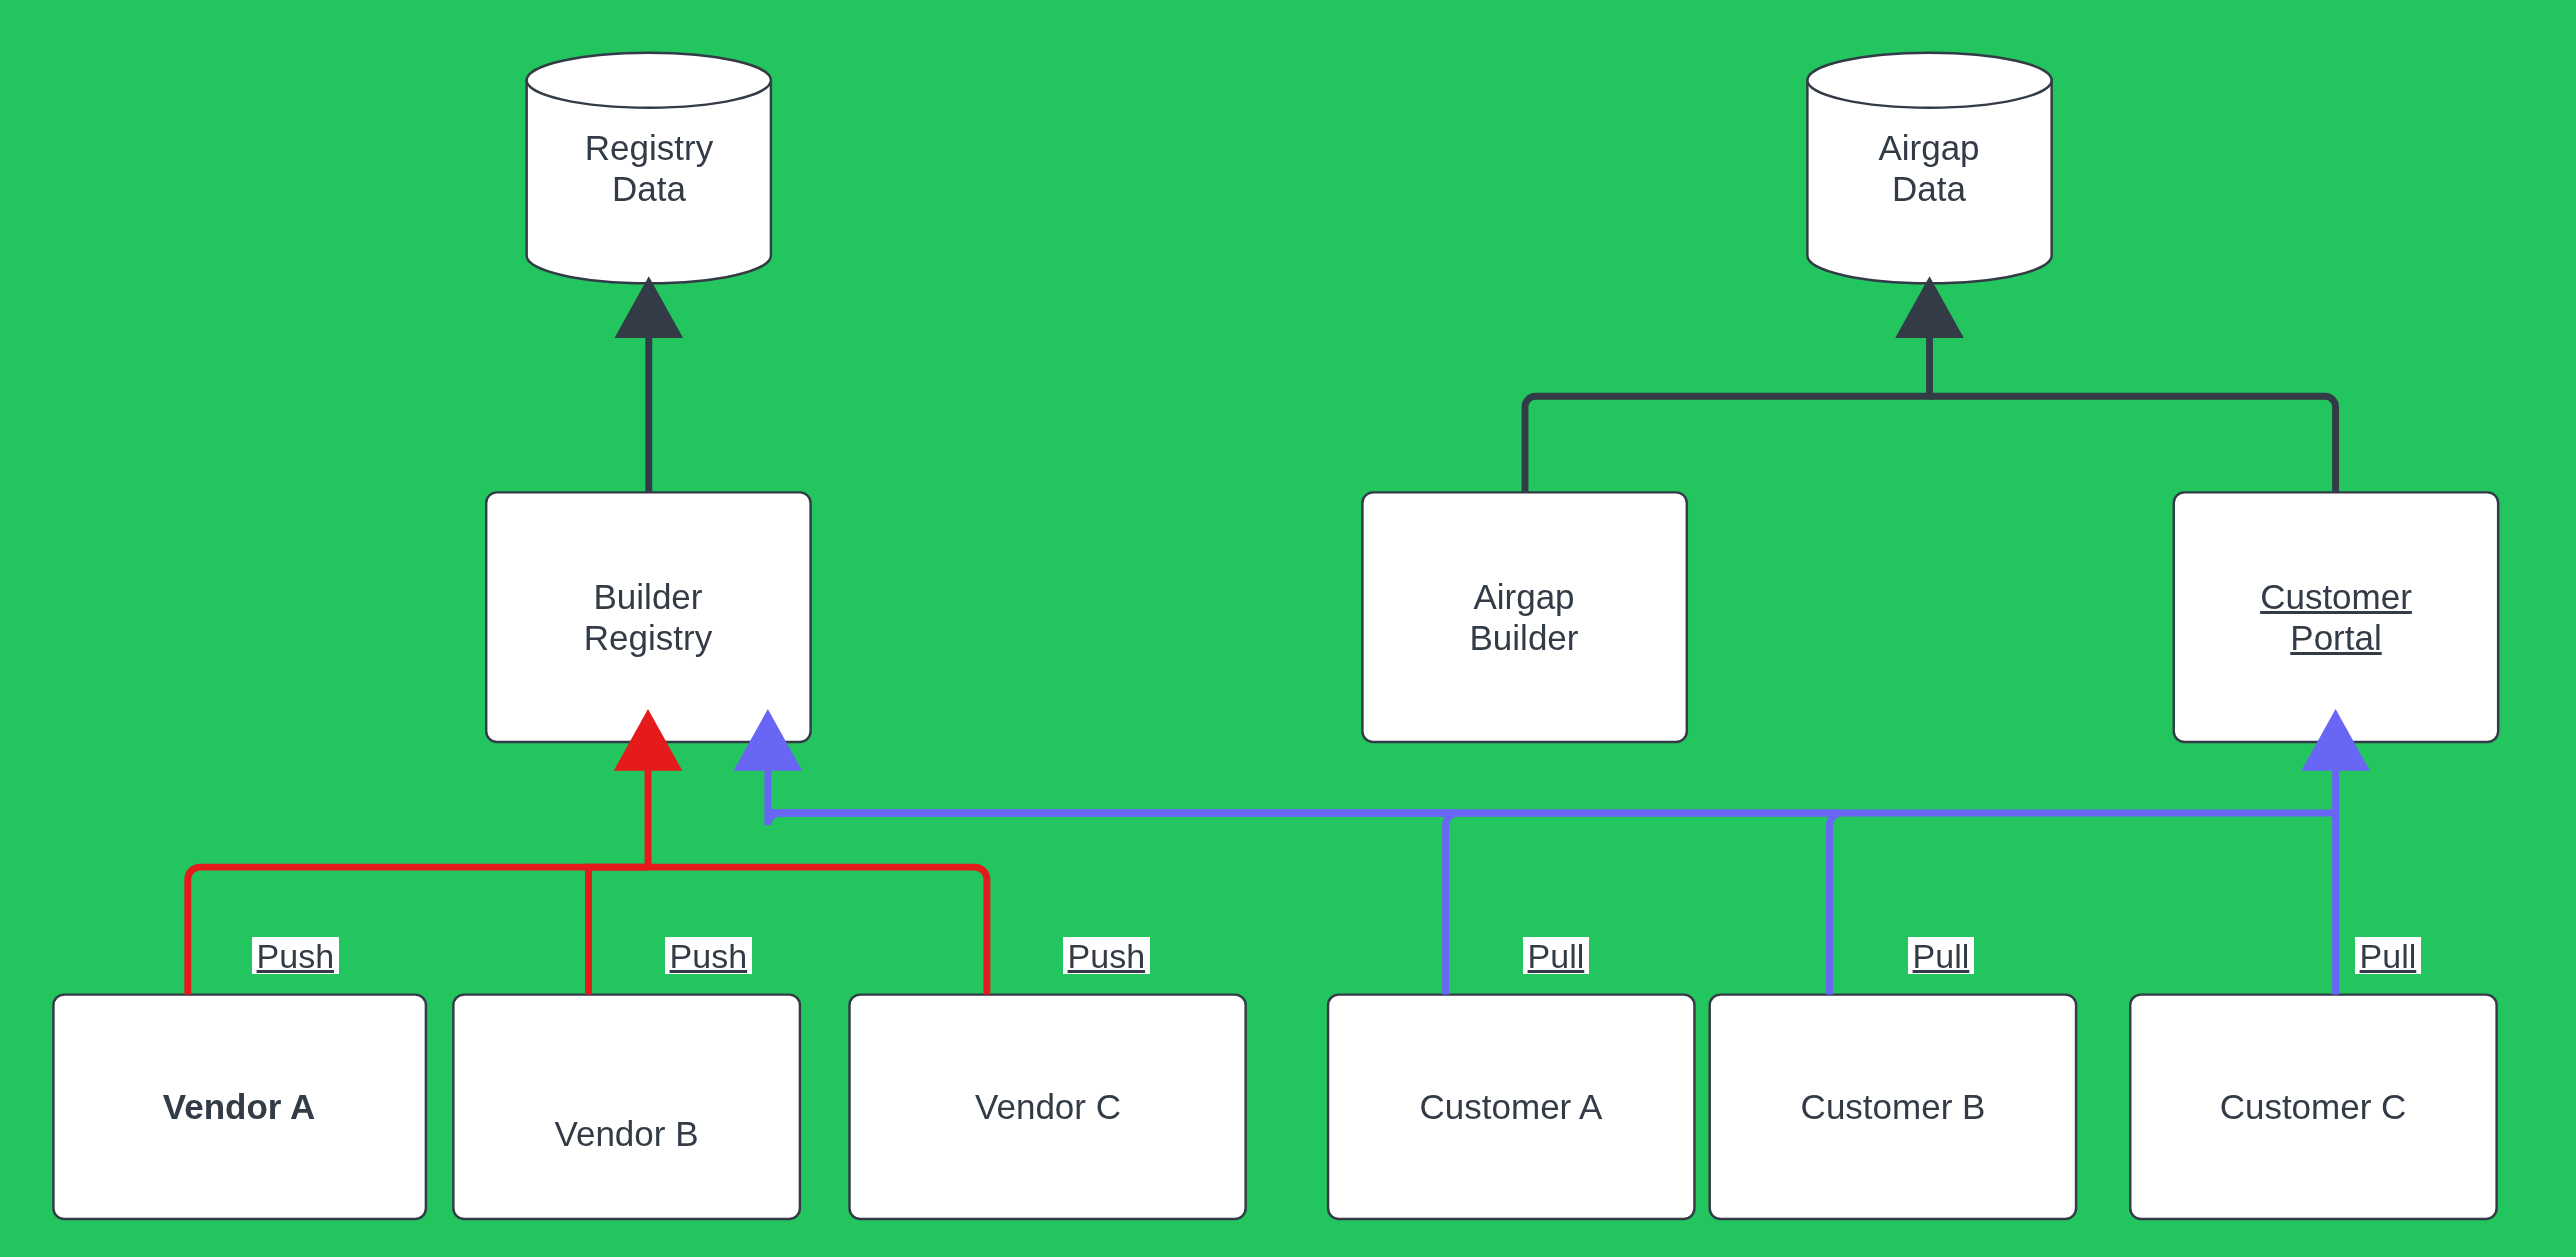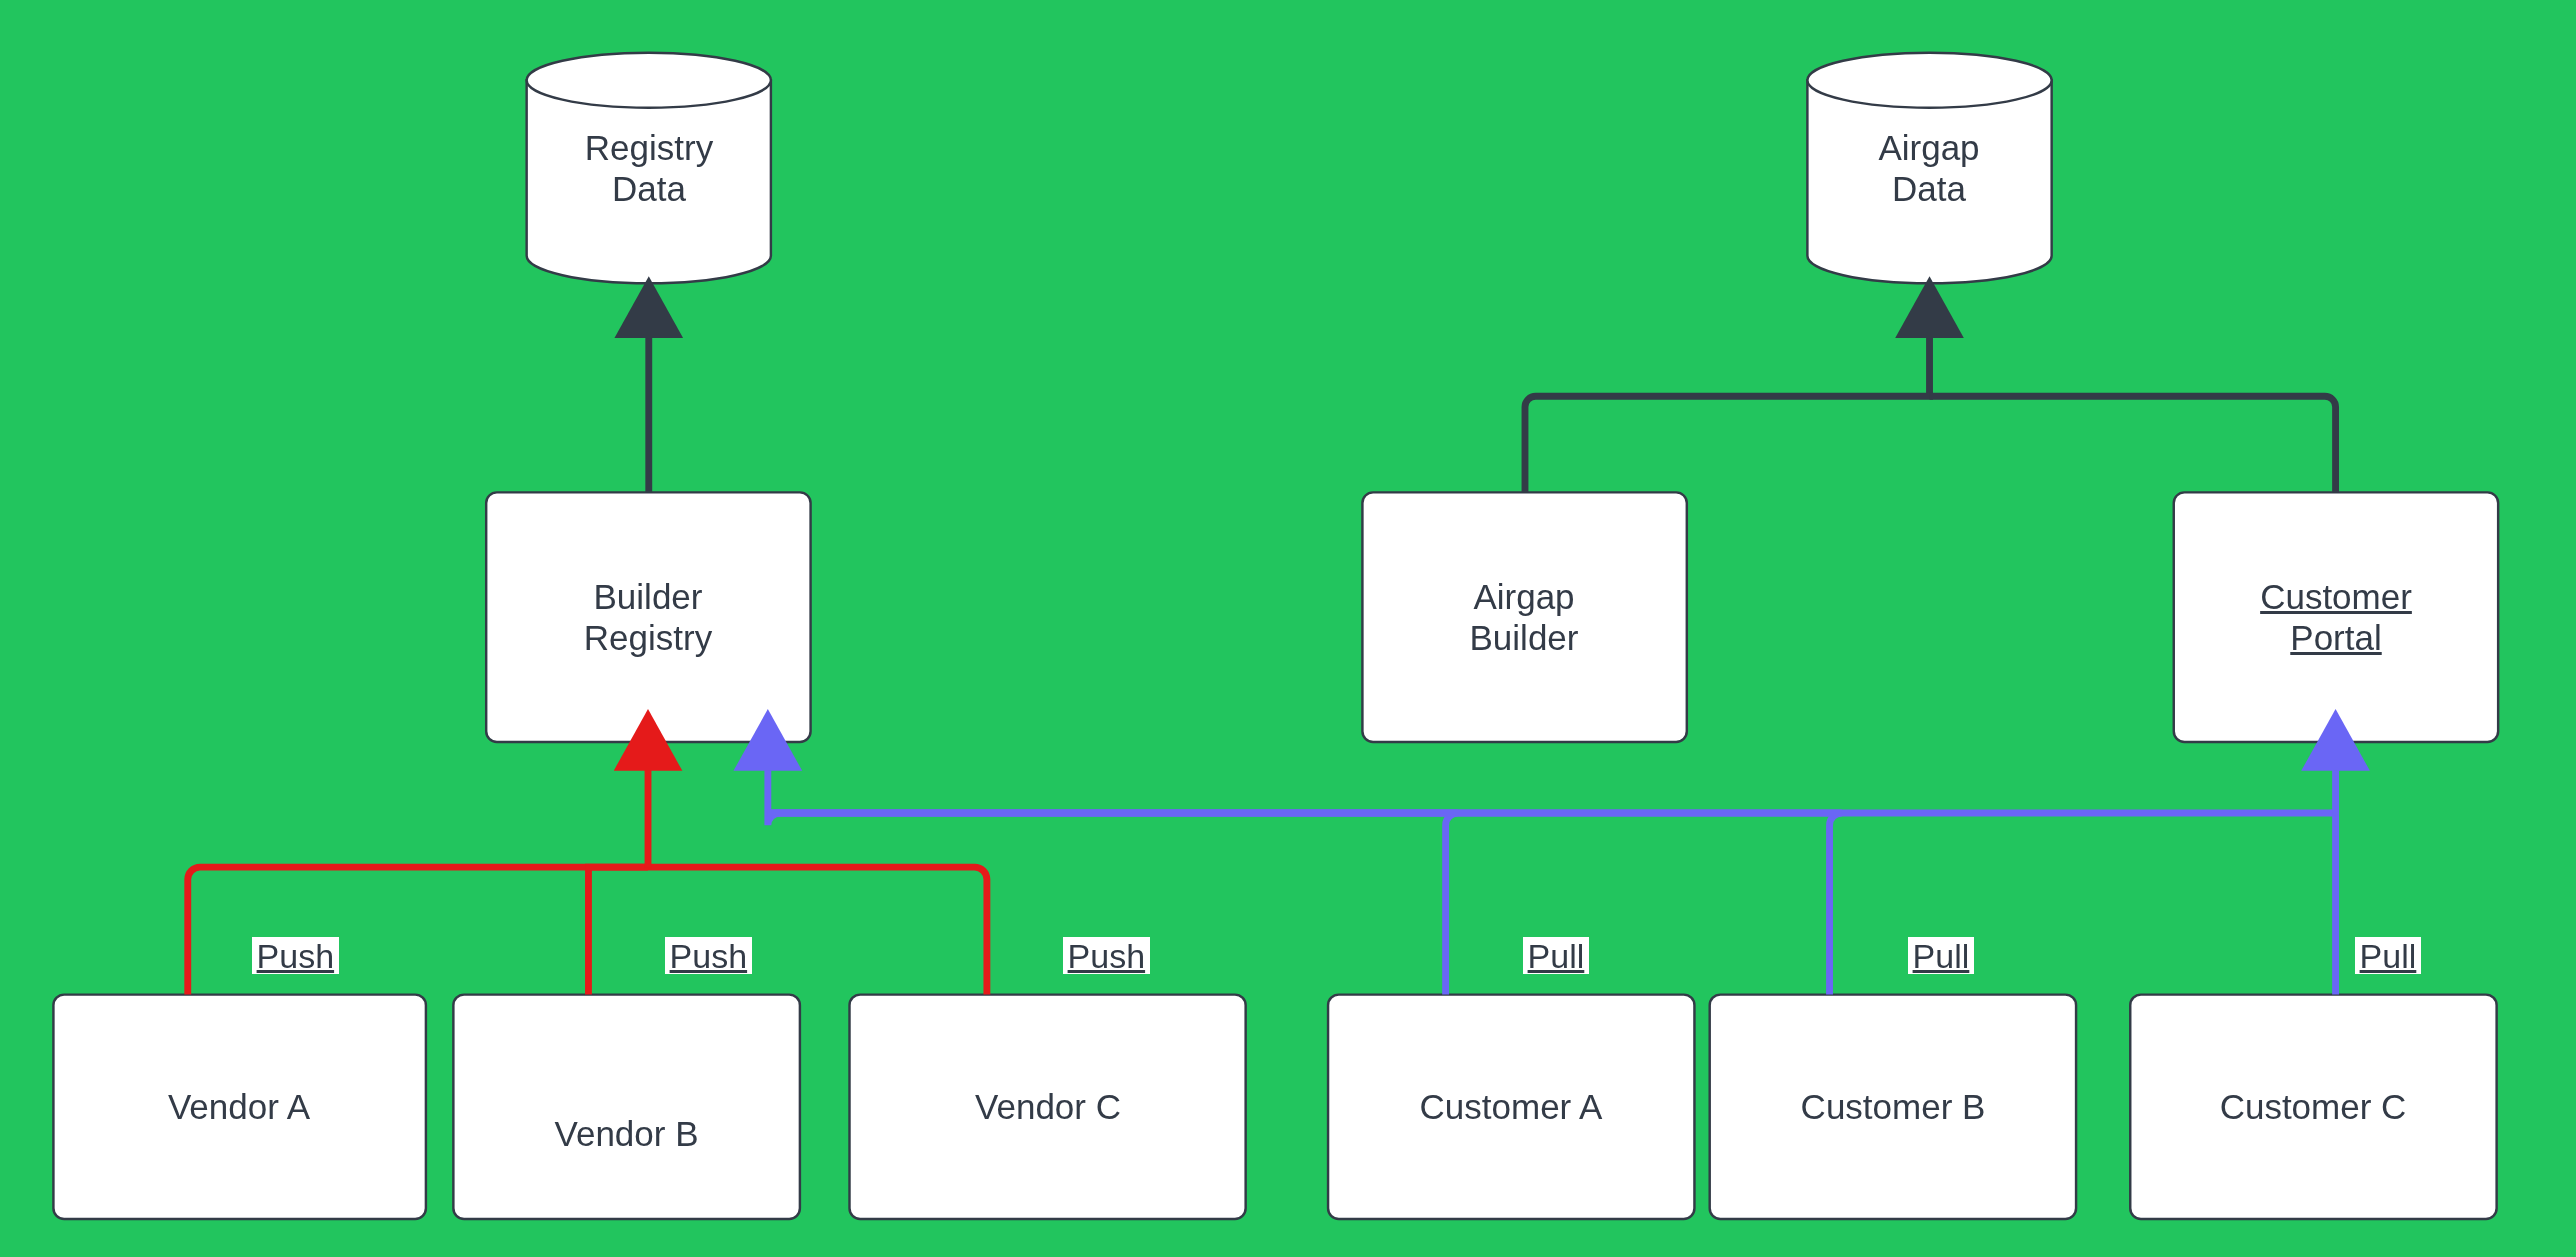--- a/index.html
+++ b/index.html
@@ -91,21 +91,21 @@
   <div class="node-label" style="left:1807px;top:69px;width:244px;height:198px;">Airgap
 Data</div>
 
   <div class="node-label" style="left:486px;top:492px;width:324px;height:250px;">Builder
 Registry</div>
   <div class="node-label" style="left:1362px;top:492px;width:324px;height:250px;">Airgap
 Builder</div>
   <div class="node-label" style="left:2174px;top:492px;width:324px;height:250px;text-decoration:underline;">Customer
 Portal</div>
 
-  <div class="node-label" style="left:53px;top:995px;width:372px;height:224px;">Vendor A</div>
+  <div class="node-label" style="left:53px;top:995px;width:372px;height:224px;font-weight:bold;">Vendor A</div>
   <div class="node-label" style="left:453px;top:995px;width:347px;height:224px;margin-top:27px;">Vendor B</div>
   <div class="node-label" style="left:850px;top:995px;width:396px;height:224px;">Vendor C</div>
   <div class="node-label" style="left:1328px;top:995px;width:366px;height:224px;">Customer A</div>
   <div class="node-label" style="left:1710px;top:995px;width:366px;height:224px;">Customer B</div>
   <div class="node-label" style="left:2130px;top:995px;width:366px;height:224px;border-radius:6px;">Customer C</div>
 
   <div class="edge-label" style="left:252px;top:937px;">Push</div>
   <div class="edge-label" style="left:665px;top:937px;">Push</div>
   <div class="edge-label" style="left:1063px;top:937px;">Push</div>
 

